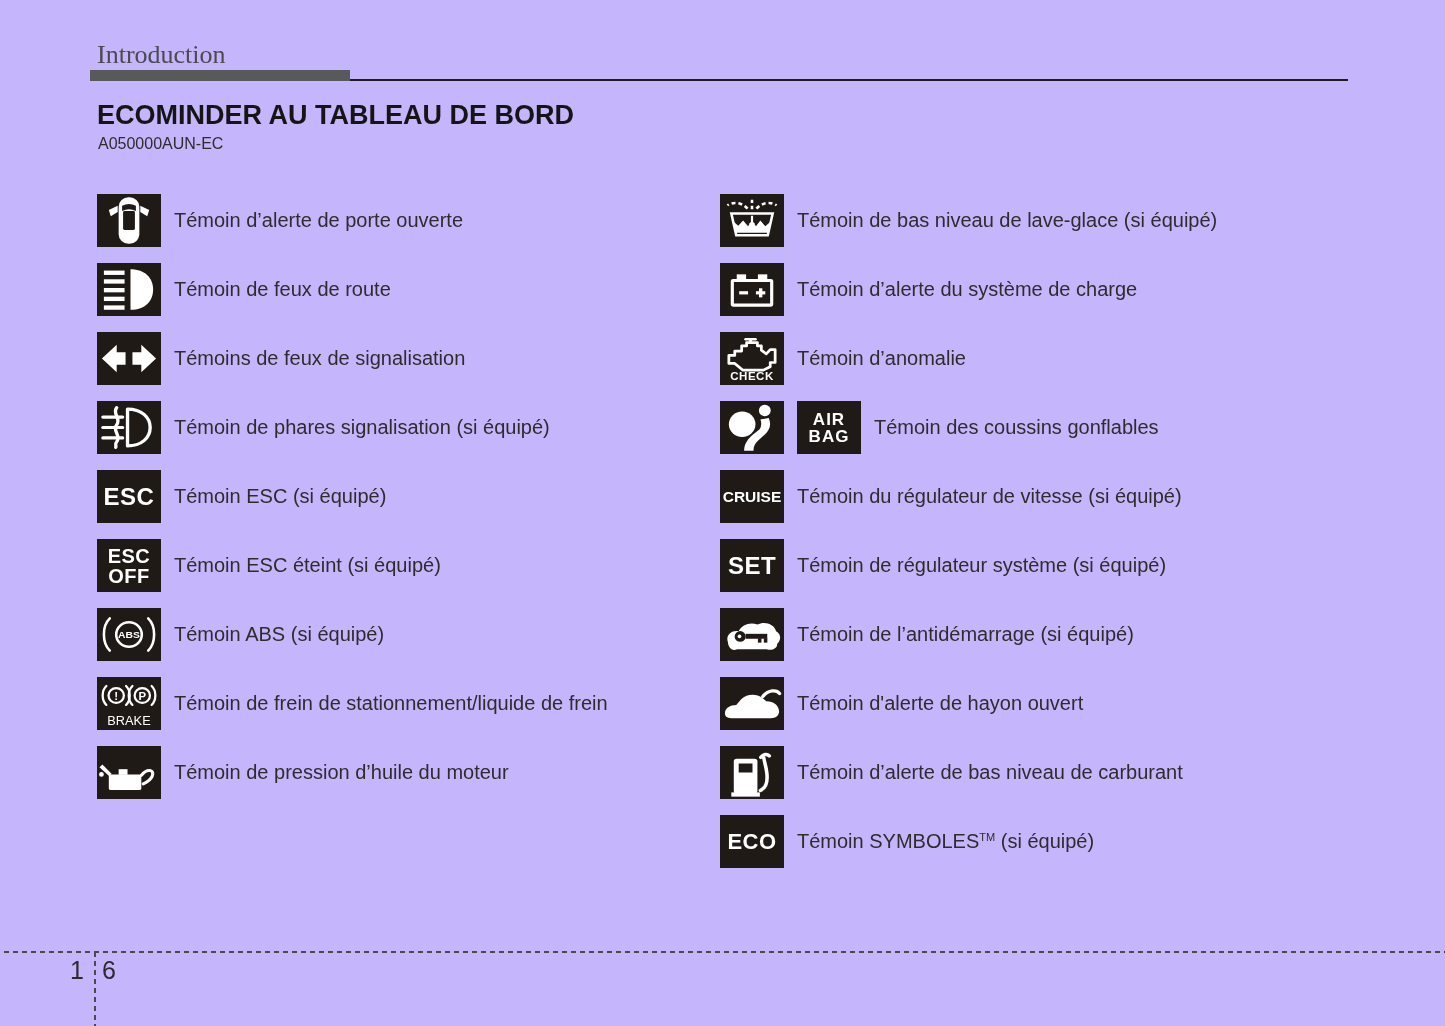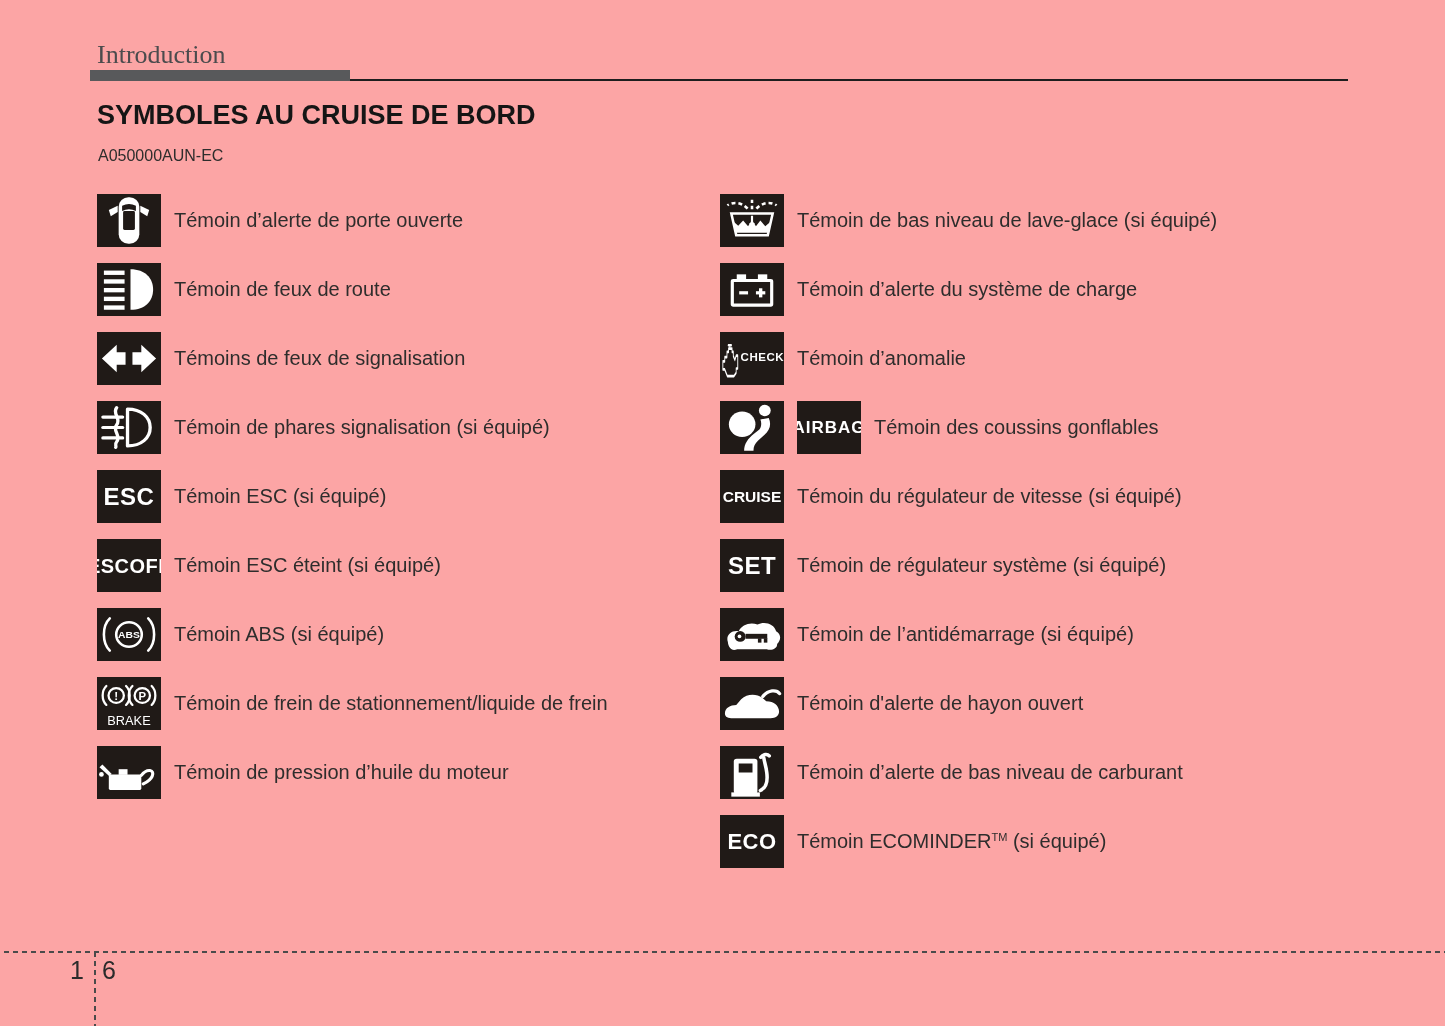--- a/index.html
+++ b/index.html
@@ -1,29 +1,29 @@
 <!DOCTYPE html>
 <html><head>
 <meta charset="utf-8">
 <style>
   html,body{margin:0;padding:0;background:#ffffff;}
-  .page{position:relative;width:1445px;height:1026px;background:#fca5a5;overflow:hidden;
+  .page{position:relative;width:1445px;height:1026px;background:#c4b5fd;overflow:hidden;
         font-family:"Liberation Sans",sans-serif;color:#2e2d2c;}
   .intro-title{position:absolute;left:97px;top:40px;font-family:"Liberation Serif",serif;
         font-size:26px;color:#4b4b4d;}
   .rule-bar{position:absolute;left:90px;top:70px;width:260px;height:11px;background:#58595b;}
   .rule-line{position:absolute;left:350px;top:79px;width:998px;height:2px;background:#1d1d1d;}
   .sec-title{position:absolute;left:97px;top:100px;font-size:27px;font-weight:bold;color:#151515;}
-  .sec-code{position:absolute;left:98px;top:147px;font-size:16px;color:#2e2d2c;}
+  .sec-code{position:absolute;left:98px;top:135px;font-size:16px;color:#2e2d2c;}
   .columns{position:absolute;left:97px;top:186px;right:36px;display:flex;}
   .col{display:flex;flex-direction:column;}
   .col-left{width:623px;flex:none;}
   .col-right{flex:1;}
   .row{height:69px;display:flex;align-items:center;gap:13px;}
-  .icon{width:64px;height:53px;background:#201a17;flex:none;display:flex;flex-direction:row;
+  .icon{width:64px;height:53px;background:#201a17;flex:none;display:flex;flex-direction:column;
         align-items:center;justify-content:center;color:#fff;overflow:hidden;}
   .icon svg{display:block;}
   .it{font-weight:bold;color:#fff;line-height:1;letter-spacing:0.5px;}
   .it-esc{font-size:24px;}
   .it-2line{font-size:20px;line-height:20px;text-align:center;}
   .it-cruise{font-size:15.5px;letter-spacing:0;}
   .it-set{font-size:24px;}
   .it-eco{font-size:22px;}
   .it-airbag{font-size:17px;line-height:17px;text-align:left;letter-spacing:1px;}
   .it-check{font-size:11.5px;letter-spacing:0.5px;margin-top:-1px;}
@@ -39,21 +39,21 @@
 </style>
 </head>
 <body>
 
 <div class="page">
 
   <div class="intro-title">Introduction</div>
   <div class="rule-bar"></div>
   <div class="rule-line"></div>
 
-  <div class="sec-title">SYMBOLES AU CRUISE DE BORD</div>
+  <div class="sec-title">ECOMINDER AU TABLEAU DE BORD</div>
   <div class="sec-code">A050000AUN-EC</div>
 
   <div class="columns">
 
     <div class="col col-left">
 
       <div class="row">
         <span class="icon">
           <svg width="64" height="53" viewBox="0 0 65 56" preserveAspectRatio="none">
             <rect x="22" y="3.5" width="21" height="49" rx="10" fill="#fff"></rect>
@@ -269,21 +269,21 @@
             <path d="M41.5,12 C44,8.5 48,8 50,10.5" stroke="#fff" stroke-width="3.6" fill="none" stroke-linecap="round"></path>
           </svg>
         </span>
         <span class="label">Témoin d’alerte de bas niveau de carburant</span>
       </div>
 
       <div class="row">
         <span class="icon">
           <span class="it it-eco">ECO</span>
         </span>
-        <span class="label"><span>Témoin ECOMINDER</span><span class="tm">TM</span><span> (si équipé)</span></span>
+        <span class="label"><span>Témoin SYMBOLES</span><span class="tm">TM</span><span> (si équipé)</span></span>
       </div>
 
     </div>
   </div>
 
 
   <div class="page-divider"></div>
   <div class="footer-vline"></div>
   <div class="chapter-num">1</div>
   <div class="page-num">6</div>

